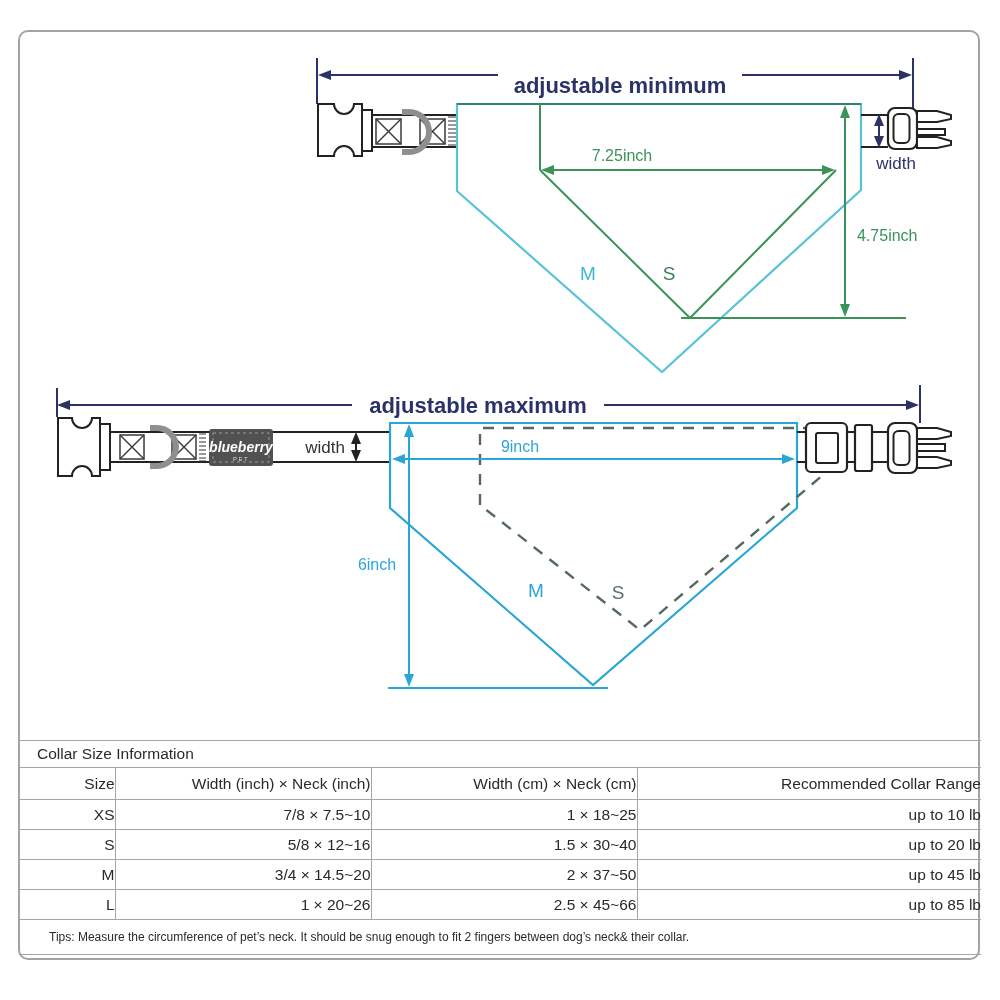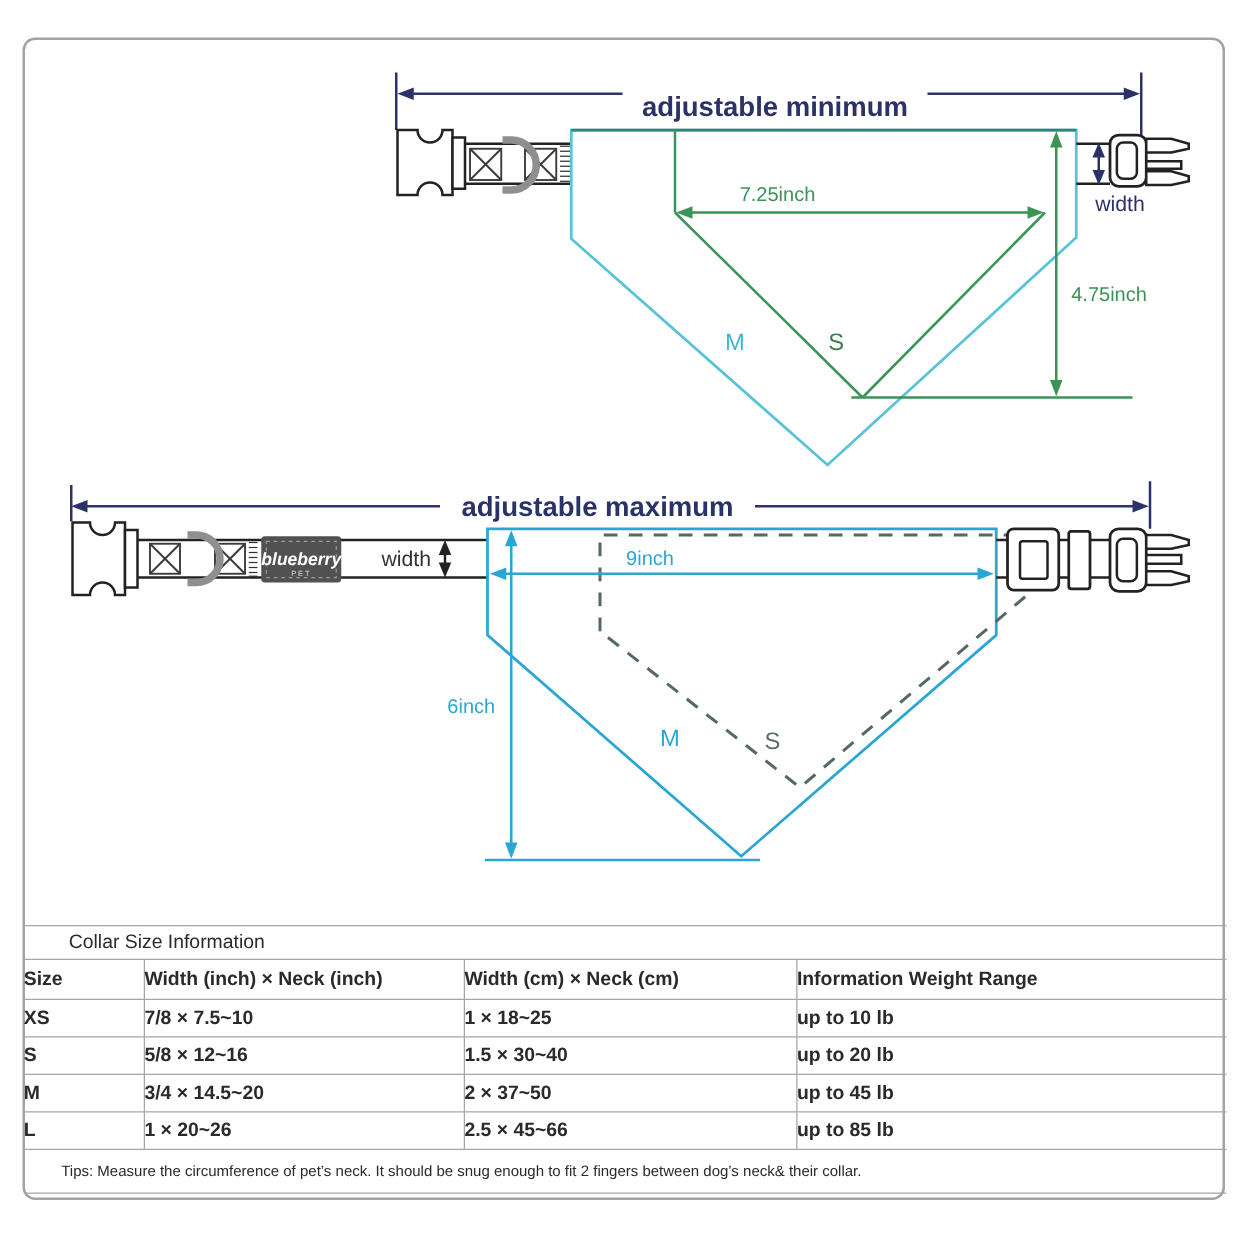--- a/index.html
+++ b/index.html
@@ -16,30 +16,30 @@
   svg.diagrams { position:absolute; left:0; top:0; }
   svg text { font-family:"Liberation Sans", sans-serif; }
 
   .table-area {
     position:absolute; left:19px; top:740px; width:962px;
     border-top:1px solid #a5a5a5;
     color:#2a2a2a;
   }
   .table-title {
     height:26px; display:flex; align-items:center;
-    padding-left:36px; font-size:15.5px;
+    padding-left:18px; font-size:15.5px;
     border-bottom:1px solid #a5a5a5;
   }
   table.size-table {
     width:100%; border-collapse:collapse; table-layout:fixed;
   }
   table.size-table th, table.size-table td {
     border-bottom:1px solid #a5a5a5;
     border-right:1px solid #a5a5a5;
-    text-align:left; font-weight:700;
+    text-align:right; font-weight:400;
     font-size:15.5px; color:#2a2a2a; padding:0;
   }
   table.size-table th { height:31px; }
   table.size-table td { height:29px; }
   table.size-table th:last-child, table.size-table td:last-child { border-right:none; }
   .tips-row {
     height:34px; display:flex; align-items:center;
     padding-left:30px; font-size:12px;
     border-bottom:1px solid #a5a5a5;
     white-space:nowrap;
@@ -219,21 +219,21 @@
       <col style="width:96px">
         <col style="width:256px">
         <col style="width:266px">
         <col style="width:344px">
     </colgroup>
     <tbody>
         <tr>
       <th>Size</th>
       <th>Width (inch)  ×  Neck (inch)</th>
       <th>Width (cm)  ×  Neck (cm)</th>
-      <th>Information Weight Range</th>
+      <th>Recommended Collar Range</th>
     </tr>
     <tr>
       <td>XS</td>
       <td>7/8 × 7.5~10</td>
       <td>1 × 18~25</td>
       <td>up to 10 lb</td>
     </tr>
     <tr>
       <td>S</td>
       <td>5/8 × 12~16</td>

